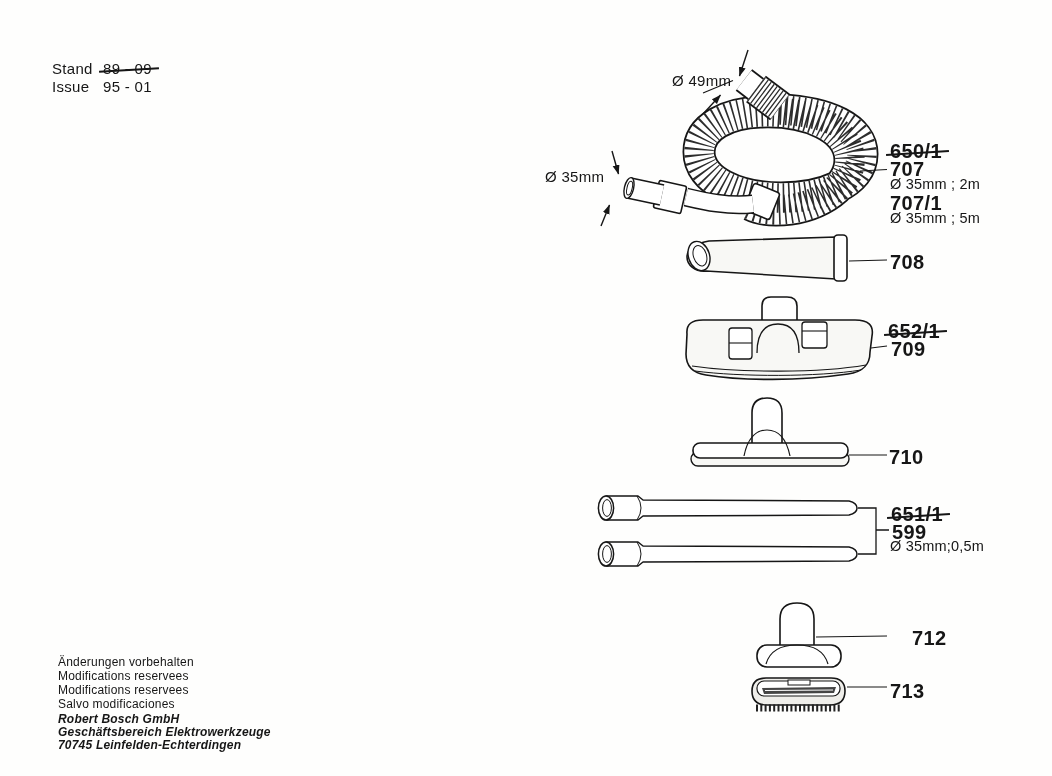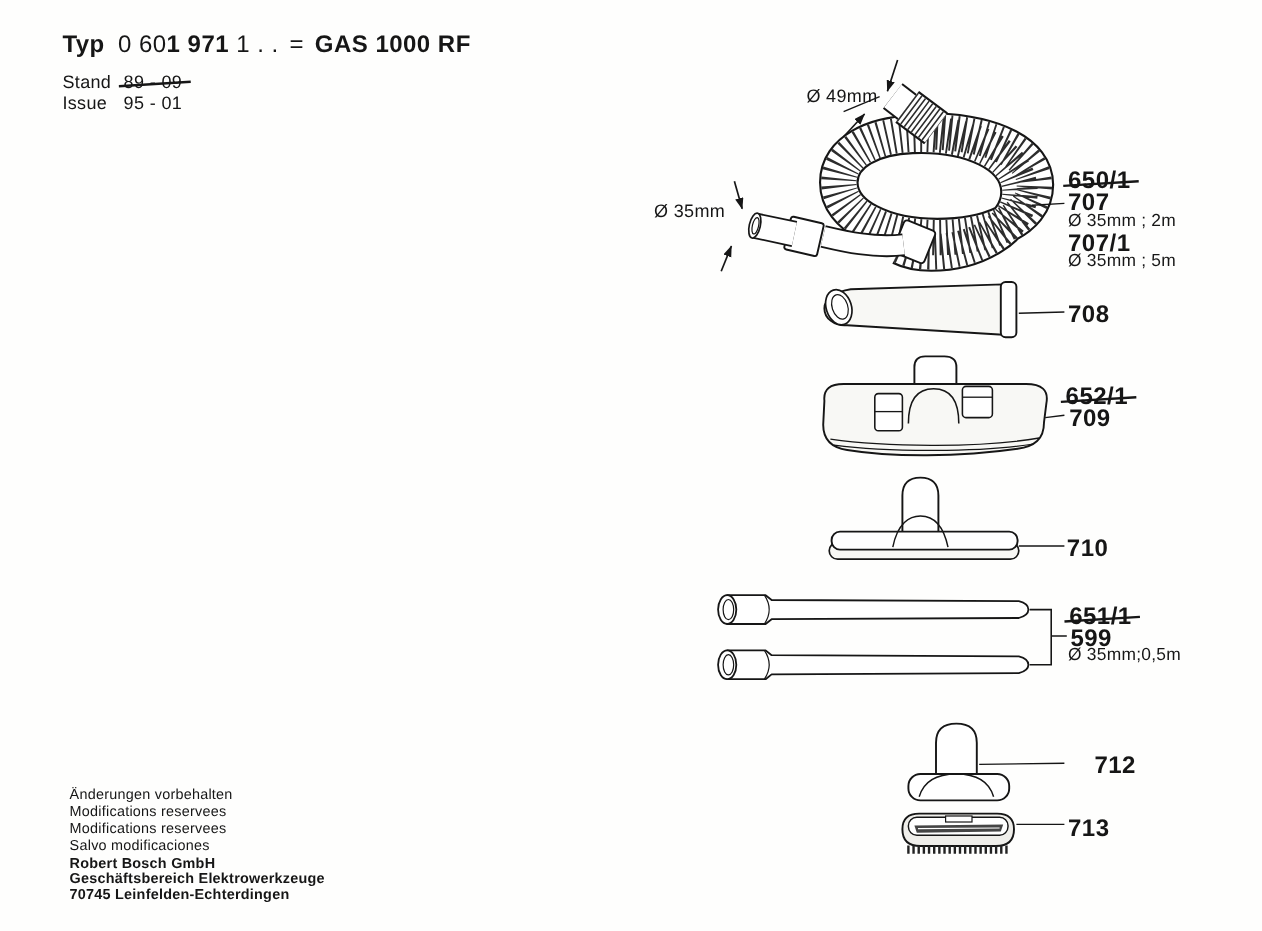--- a/index.html
+++ b/index.html
@@ -30,21 +30,21 @@
     background:#161616;transform:rotate(-3.5deg);
   }
 
   
   .plabel{font-size:20px;font-weight:bold;letter-spacing:.4px;}
   .pspec{font-size:14.5px;letter-spacing:.2px;}
   .dim{font-size:15px;letter-spacing:.3px;}
 
   
   .footer{left:58px;top:656px;font-size:12px;line-height:13.9px;letter-spacing:.2px;}
-  .footer .co{font-weight:bold;line-height:13.2px;}
+  .footer .co{font-weight:bold;line-height:13.2px;font-style:italic;}
   .footer .co.first{margin-top:1px;}
 </style>
 </head>
 <body>
 
 <div class="page">
 
 <svg class="draw" width="1052" height="776" viewBox="0 0 1052 776">
   <defs>
     <marker id="arr" markerUnits="userSpaceOnUse" markerWidth="11" markerHeight="8" refX="9" refY="3.5" orient="auto">
@@ -151,21 +151,20 @@
   <g stroke="#161616" stroke-width="1.2">
     <line x1="860" y1="171" x2="887" y2="169.5"></line>
     <line x1="849" y1="261" x2="887" y2="260"></line>
     <line x1="871" y1="348" x2="887" y2="346"></line>
     <line x1="849" y1="455" x2="887" y2="455"></line>
     <line x1="816" y1="637" x2="887" y2="636"></line>
     <line x1="847" y1="687" x2="887" y2="687"></line>
   </g>
 </svg>
 
-<div class="txt title"><span class="typ">Typ</span><span>0 60</span><span class="b">1 971</span><span class="n3">1 . .</span><span class="eq">=</span><span class="b">GAS 1000 RF</span></div>
 
 <div class="txt meta stand"><span class="lab">Stand</span><span class="struck">89 - 09</span></div>
 
 <div class="txt meta issue"><span class="lab">Issue</span><span>95 - 01</span></div>
 
 <div class="txt dim" style="left:672px;top:72px;">Ø 49mm</div>
 <div class="txt dim" style="left:545px;top:168px;">Ø 35mm</div>
 
 <div class="txt plabel" style="left:890px;top:140px;"><span class="struck">650/1</span></div>
 <div class="txt plabel" style="left:890px;top:158px;">707</div>

